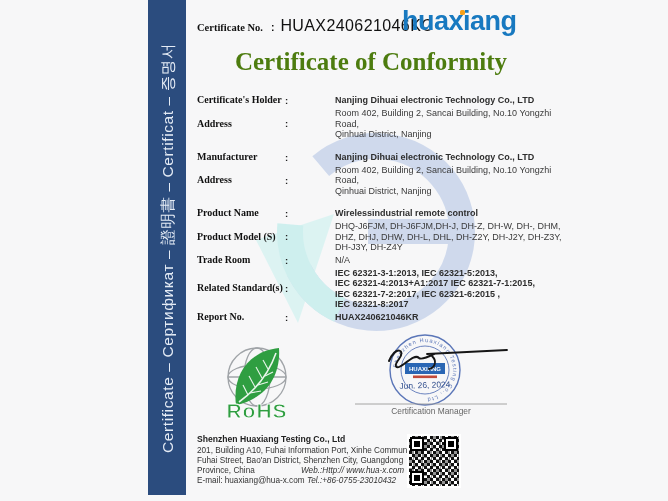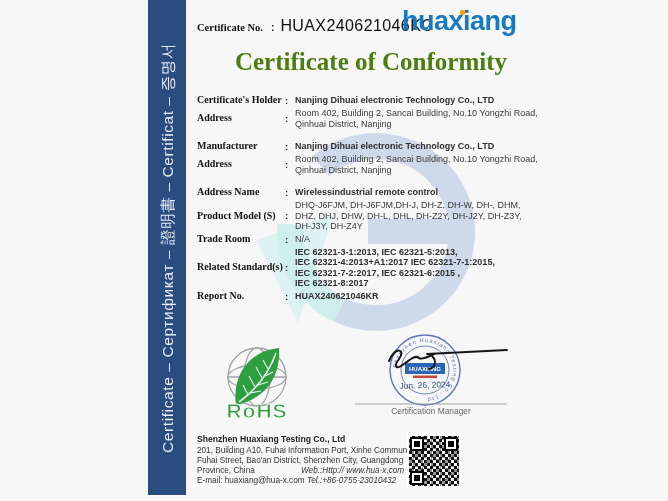--- a/index.html
+++ b/index.html
@@ -28,21 +28,21 @@
   .logo-dot { position:absolute; left:58px; top:4px; width:5px; height:5px; background:#f6a01a; border-radius:1.5px; }
   .doc-title { position:absolute; top:48px; left:0; width:348px; text-align:center;
     font-family:"Liberation Serif", serif; font-weight:bold; font-size:25px; color:#4d7c0f; }
   
   .rows { position:absolute; top:95px; left:0; width:372px; }
   .frow { display:flex; margin-bottom:2px; align-items:center; }
   .frow.gap { margin-bottom:12px; }
   .flabel { width:88px; flex:0 0 88px; font-family:Liberation Serif, serif;
     font-weight:bold; font-size:10px; color:#111; line-height:10.5px; }
   .fcolon { width:10px; flex:0 0 10px; font-weight:bold; font-size:9.5px; color:#222; text-align:left; }
-  .fvalue { flex:1; font-size:9px; color:#3a3a3a; line-height:10.5px; white-space:pre-line; }
+  .fvalue { flex:1; font-size:9px; color:#3a3a3a; line-height:10.5px; white-space:pre-line;margin-left:40px; }
   .fvalue.bold { font-weight:bold; color:#2e2e2e; }
   
   .paragraph { position:absolute; top:296px; left:0; width:372px;
     font-size:9.2px; color:#3a3a3a; line-height:11px; white-space:pre-line; }
   
   .rohs { position:absolute; left:21px; top:342px; }
   .stamp { position:absolute; left:150px; top:330px; }
   
   .footer { position:absolute; left:0; top:434px; width:372px; font-size:8.2px; color:#333; line-height:10px; }
   .footer .company { font-weight:bold; font-size:8.6px; color:#222; margin-bottom:2px; }
@@ -109,21 +109,21 @@
         <div class="fcolon">:</div>
         <div class="fvalue bold">Nanjing Dihuai electronic Technology Co., LTD</div>
       </div>
       <div class="frow gap">
         <div class="flabel">Address</div>
         <div class="fcolon">:</div>
         <div class="fvalue">Room 402, Building 2, Sancai Building, No.10 Yongzhi Road,
 Qinhuai District, Nanjing</div>
       </div>
       <div class="frow">
-        <div class="flabel">Address Name</div>
+        <div class="flabel">Product Name</div>
         <div class="fcolon">:</div>
         <div class="fvalue bold">Wirelessindustrial remote control</div>
       </div>
       <div class="frow">
         <div class="flabel">Product Model (S)</div>
         <div class="fcolon">:</div>
         <div class="fvalue">DHQ-J6FJM, DH-J6FJM,DH-J, DH-Z, DH-W, DH-, DHM,
 DHZ, DHJ, DHW, DH-L, DHL, DH-Z2Y, DH-J2Y, DH-Z3Y,
 DH-J3Y, DH-Z4Y</div>
       </div>

